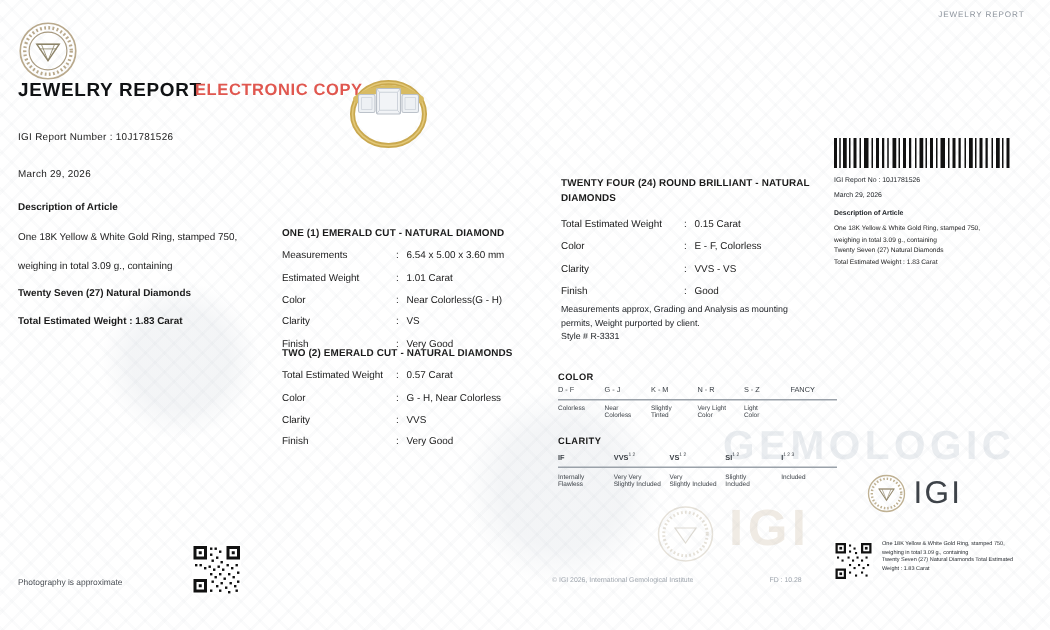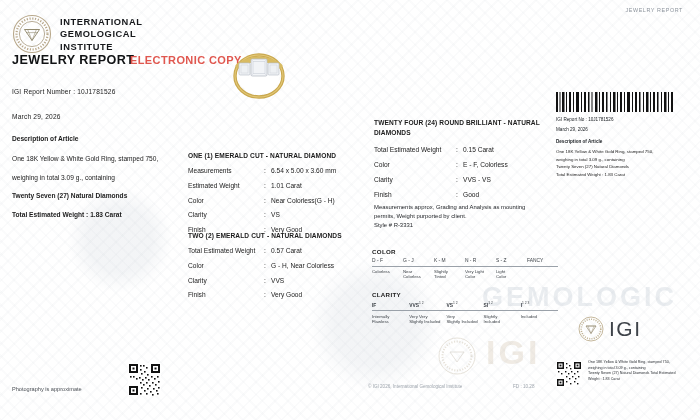--- a/index.html
+++ b/index.html
@@ -141,25 +141,20 @@
   <div class="corner-label">JEWELRY REPORT</div>
 
   <svg class="logo-seal" viewBox="0 0 40 40">
     <circle cx="20" cy="20" r="18.5" fill="none" stroke="#b9a98c" stroke-width="1.1"></circle>
     <circle cx="20" cy="20" r="15.5" fill="none" stroke="#b9a98c" stroke-width="2.2" stroke-dasharray="1.2 1.6"></circle>
     <circle cx="20" cy="20" r="12.6" fill="none" stroke="#a89a80" stroke-width=".8"></circle>
     <path d="M12.5 15.5 h15 l-7.5 11 z" fill="none" stroke="#8d8known" stroke-width=".9" style="stroke:#8d8469"></path>
     <path d="M12.5 15.5 h15 M15.6 15.5 l4.4 11 M24.4 15.5 l-4.4 11 M14 18.6 h12" fill="none" stroke="#8d8469" stroke-width=".55"></path>
   </svg>
 
-  <div class="org-name">
-    <div>INTERNATIONAL</div>
-    <div>GEMOLOGICAL</div>
-    <div>INSTITUTE</div>
-  </div>
 
   <div class="report-title">JEWELRY REPORT</div>
   <div class="electronic-copy">ELECTRONIC COPY</div>
 
   <svg class="ring-photo" viewBox="0 0 102 66">
     <ellipse cx="51" cy="40" rx="24" ry="21" fill="none" stroke="#c9a84f" stroke-width="3.4"></ellipse>
     <ellipse cx="51" cy="41" rx="20" ry="17" fill="#ffffff"></ellipse>
     <ellipse cx="51" cy="40" rx="24" ry="21" fill="none" stroke="#e3c877" stroke-width="1.1"></ellipse>
     <path d="M30 30 q21 -14 42 0" fill="none" stroke="#d8bb62" stroke-width="5" stroke-linecap="round"></path>
     <rect x="43" y="23" width="16" height="17" rx="1.4" fill="#f2f4f7" stroke="#b9bfc7" stroke-width=".8"></rect>

